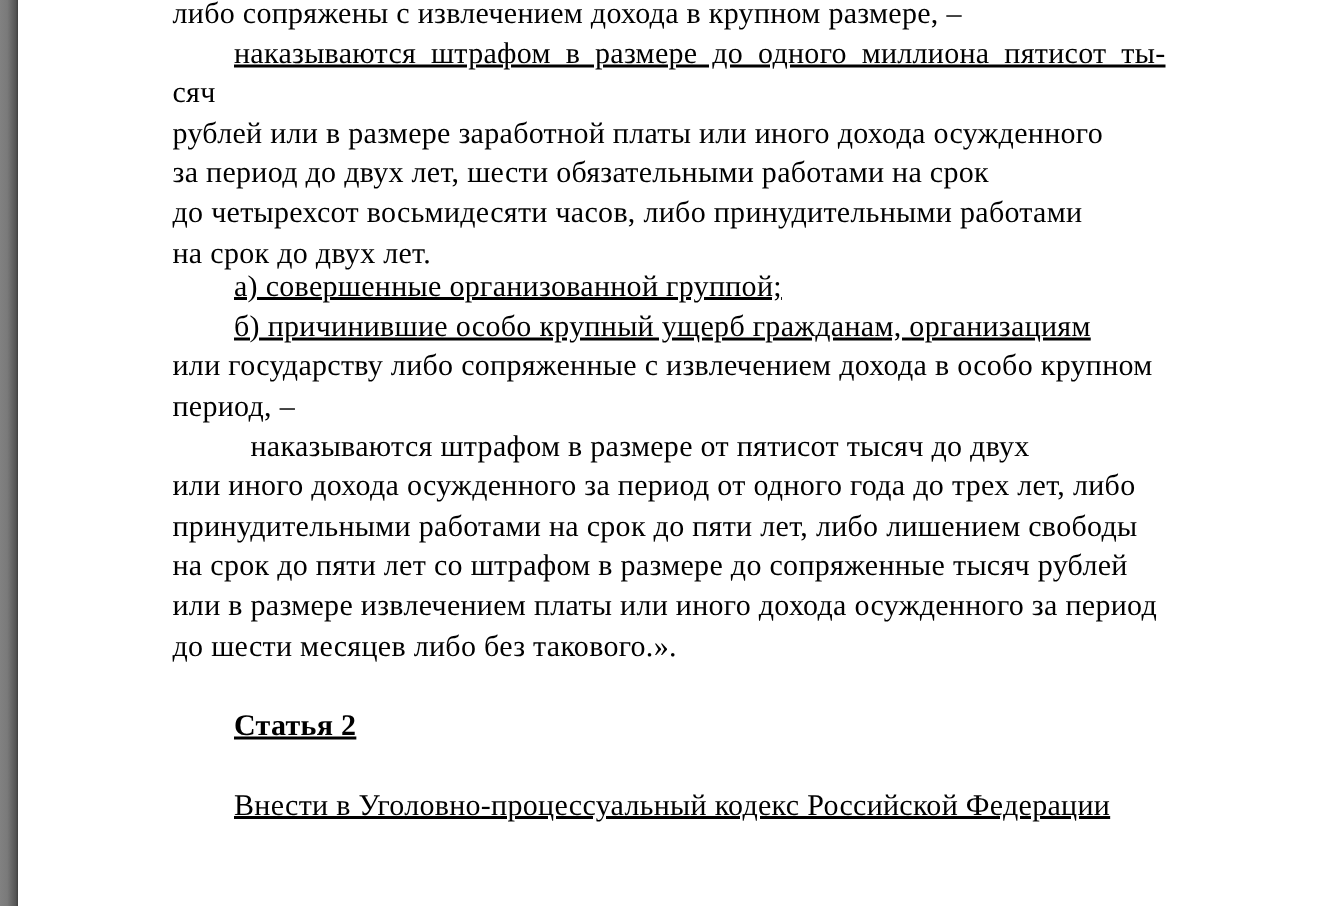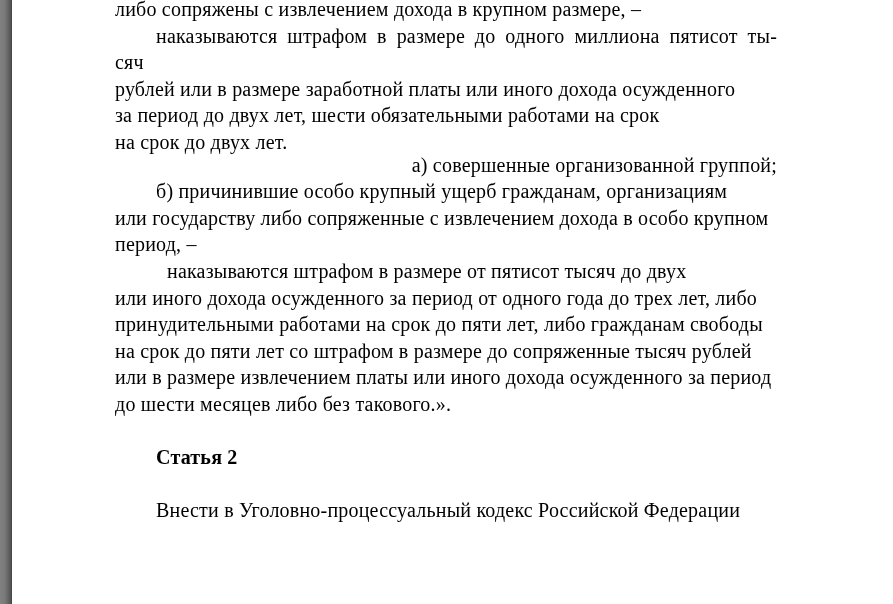--- a/index.html
+++ b/index.html
@@ -41,50 +41,51 @@
     top: -4px;
     width: 662px;
   }
   .line {
     font-size: 20px;
     line-height: 26.6px;
     min-height: 26.6px;
     letter-spacing: 0.2px;
     white-space: nowrap;
   }
-  .line.indent  { padding-left: 41px; }
+  .line.indent  { padding-left: 41px; text-decoration: underline; }
   .line.indent2 { padding-left: 52px; }
   .line.justify {
     white-space: normal;
     text-align: justify;
     text-align-last: justify;
   }
   .line.bold { font-weight: bold; }
-  .line.tight { margin-top: -4px; text-align: right; }
+  .line.tight { margin-top: -4px; }
   .line.spacer { height: 26.6px; }
 </style>
 </head>
 <body>
 
 <div class="viewer">
   <div class="page">
     <div class="textcol">
         <div class="line">либо сопряжены с извлечением дохода в крупном размере, –</div>
         <div class="line indent justify">наказываются штрафом в размере до одного миллиона пятисот ты-</div>
         <div class="line">сяч</div>
         <div class="line">рублей или в размере заработной платы или иного дохода осужденного</div>
         <div class="line">за период до двух лет, шести обязательными работами на срок</div>
+        <div class="line">до четырехсот восьмидесяти часов, либо принудительными работами</div>
         <div class="line">на срок до двух лет.</div>
         <div class="line indent tight">а) совершенные организованной группой;</div>
         <div class="line indent">б) причинившие особо крупный ущерб гражданам, организациям</div>
         <div class="line">или государству либо сопряженные с извлечением дохода в особо крупном</div>
         <div class="line">период, –</div>
         <div class="line indent2">наказываются штрафом в размере от пятисот тысяч до двух</div>
         <div class="line">или иного дохода осужденного за период от одного года до трех лет, либо</div>
-        <div class="line">принудительными работами на срок до пяти лет, либо гражданам свободы</div>
+        <div class="line">принудительными работами на срок до пяти лет, либо лишением свободы</div>
         <div class="line">на срок до пяти лет со штрафом в размере до сопряженные тысяч рублей</div>
         <div class="line">или в размере извлечением платы или иного дохода осужденного за период</div>
         <div class="line">до шести месяцев либо без такового.».</div>
         <div class="line spacer"></div>
         <div class="line indent bold">Статья 2</div>
         <div class="line spacer"></div>
         <div class="line indent">Внести в Уголовно-процессуальный кодекс Российской Федерации</div>
       </div>
   </div>
   <div class="shadow-left"></div>

